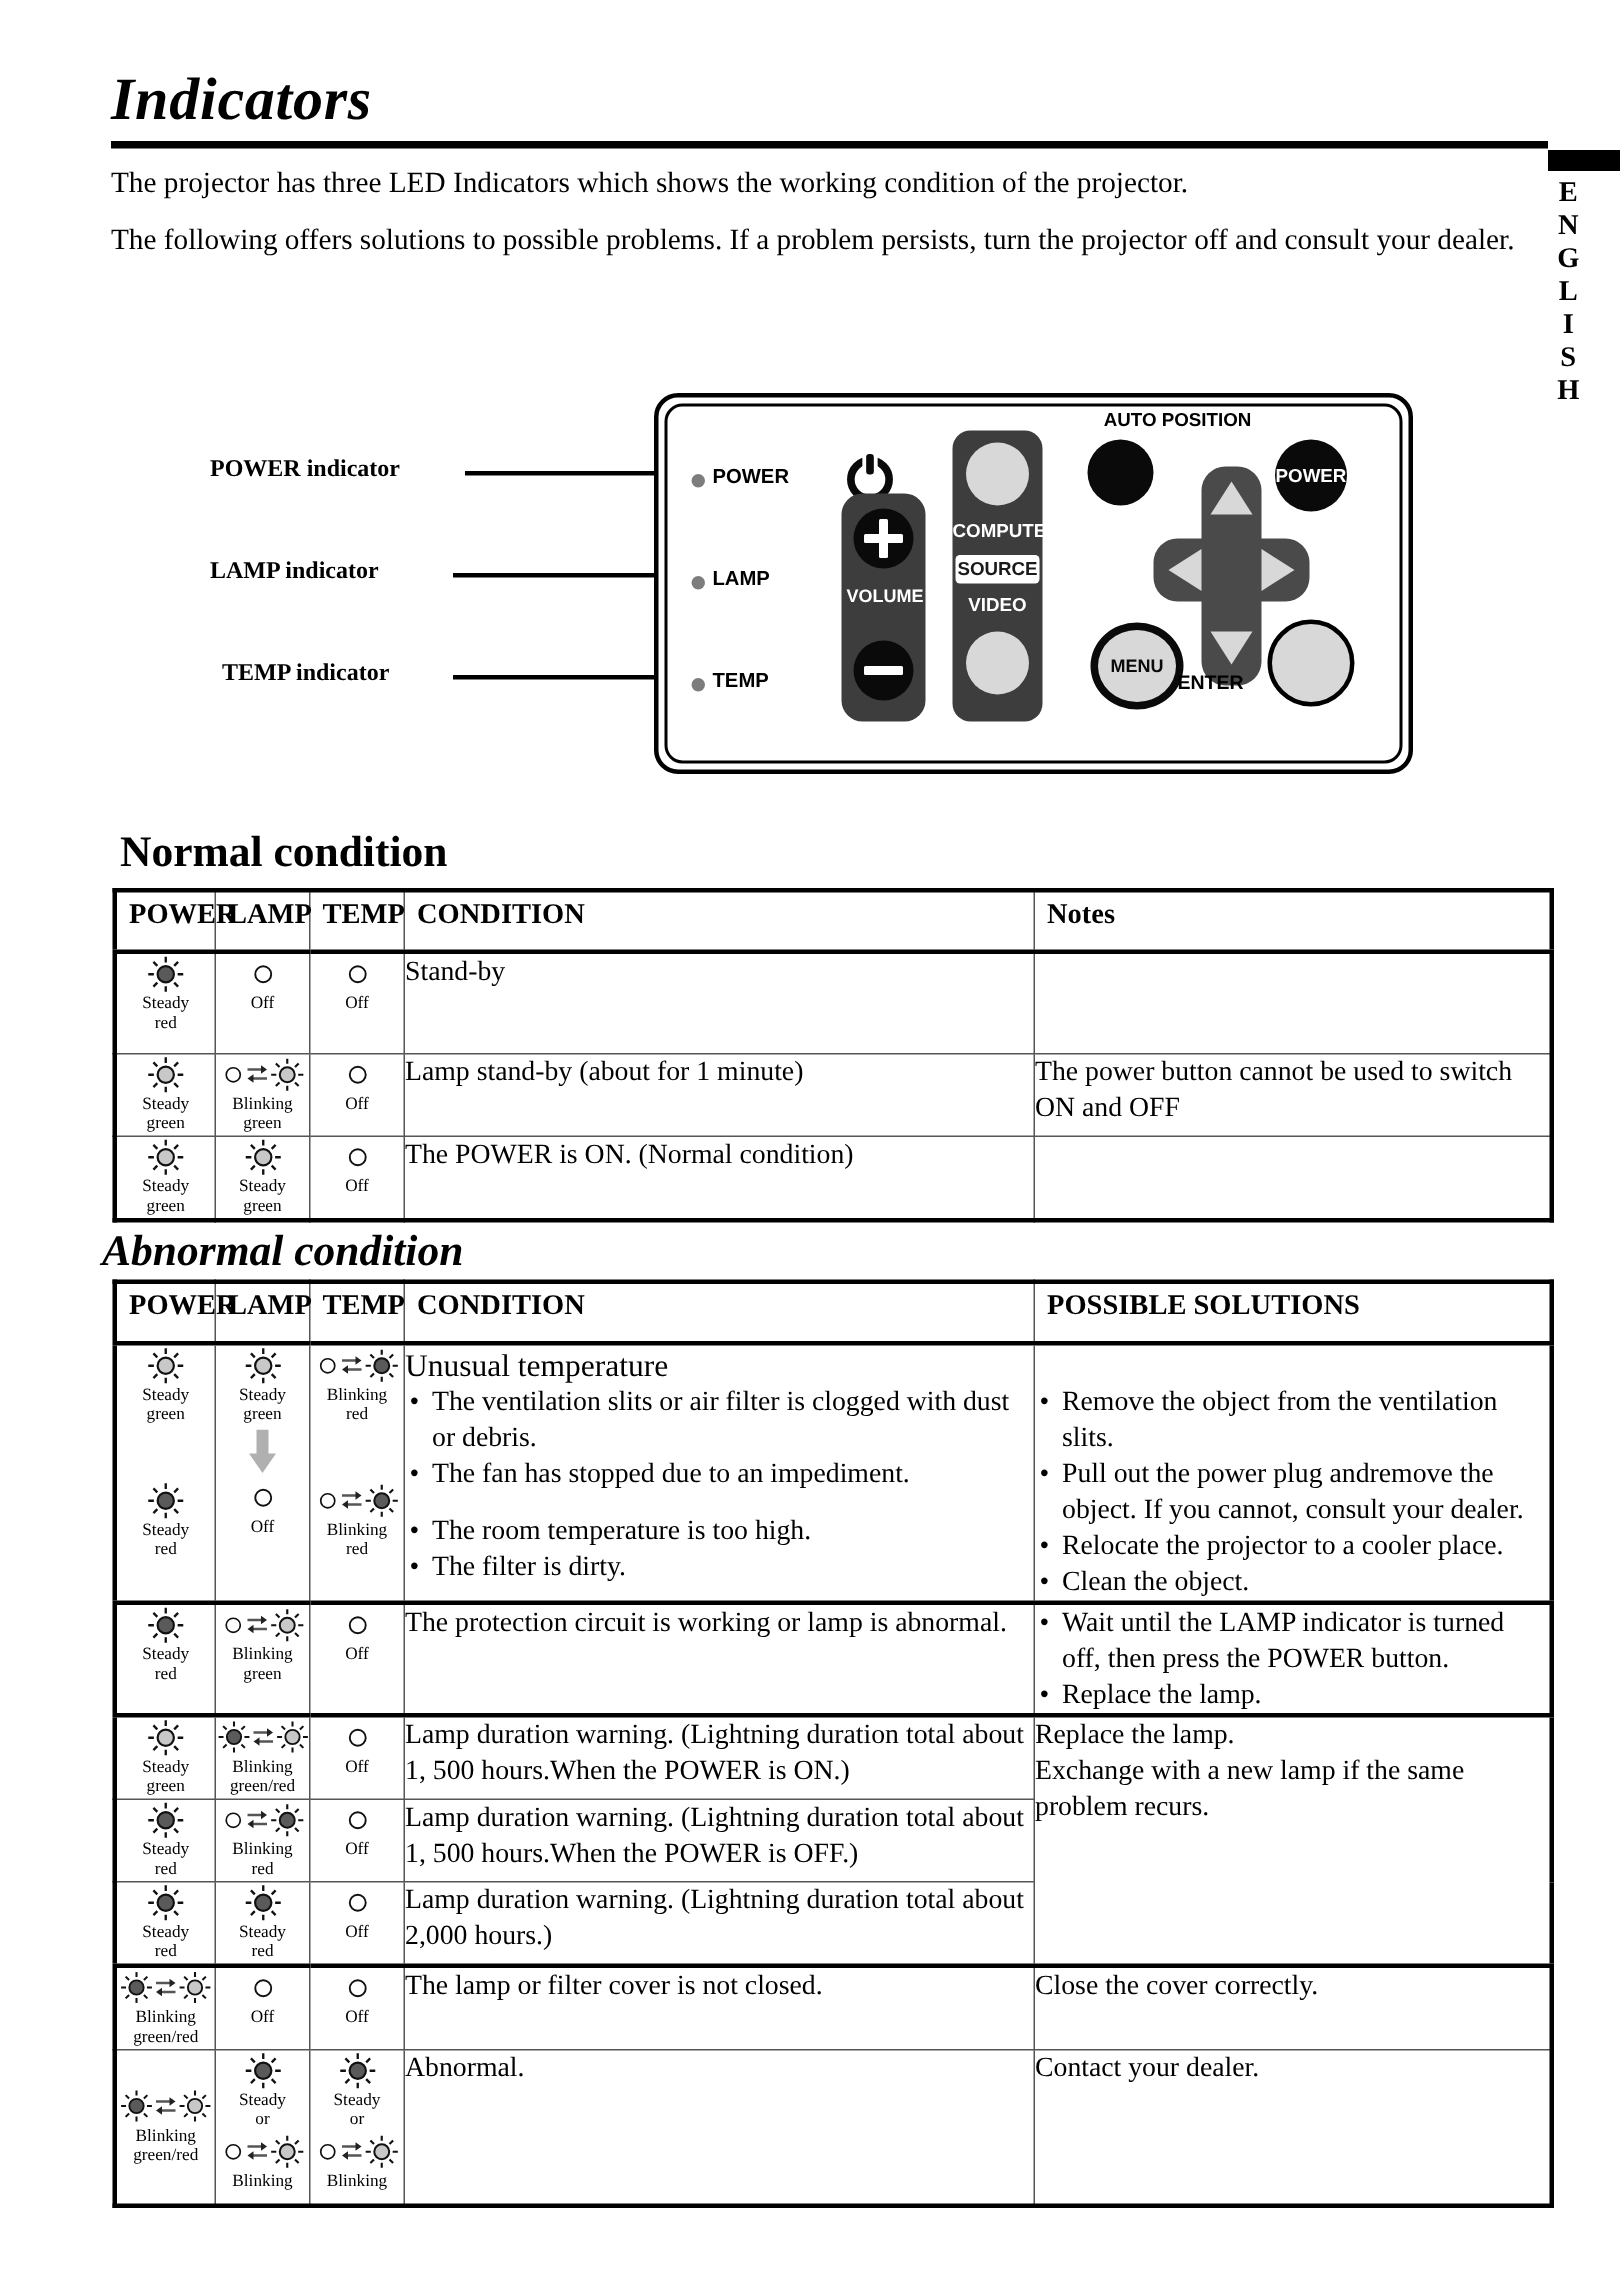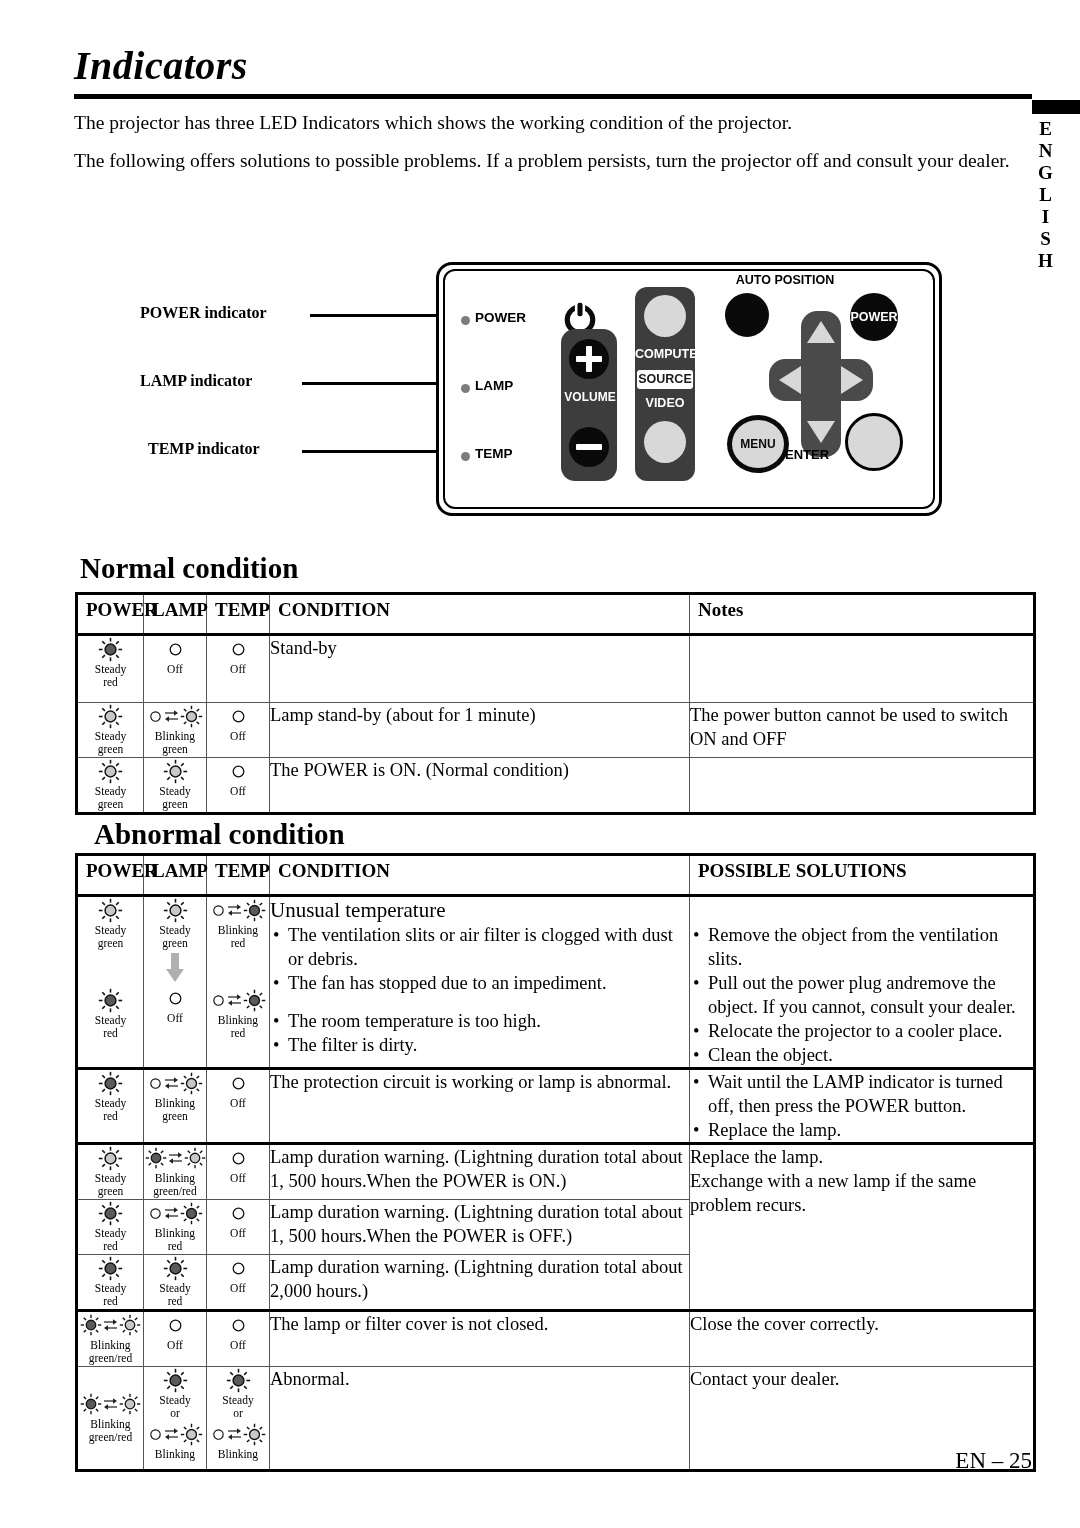--- a/index.html
+++ b/index.html
@@ -348,21 +348,21 @@
                 <svg width="17" height="17" viewBox="0 0 24 24" style="display:block">
     <circle cx="12" cy="12" r="7.5" fill="#fff" stroke="#111" stroke-width="1.8"></circle>
                 </svg>
               </div><span class="lbl">Off</span></span></td>
         <td class="txtc">The POWER is ON. (Normal condition)</td>
         <td class="txtc"></td>
       </tr>
     </tbody>
   </table>
 
-  <div class="section-h" style="left:94px;top:818px;">Abnormal condition</div>
+  <div class="section-h" style="left:68px;top:818px;font-style:italic;">Abnormal condition</div>
 
   <table class="ind" id="tbl-abnormal" style="left:75px;top:853px;">
     <colgroup>
         <col style="width:67px">
         <col style="width:63px">
         <col style="width:63px">
         <col style="width:420px">
         <col style="width:345px">
       </colgroup>
     <thead>
@@ -833,14 +833,13 @@
                   <line x1="17.4" y1="6.6" x2="19.9" y2="4.1" stroke="#111" stroke-width="1.5"></line>
                 </svg>
               </div><span class="lbl">Blinking</span></span>
         </td>
         <td class="txtc">Abnormal.</td>
         <td class="txtc">Contact your dealer.</td>
       </tr>
     </tbody>
   </table>
 
-  <div class="footer">EN – 25</div>
 </div>
 
 </body></html>

